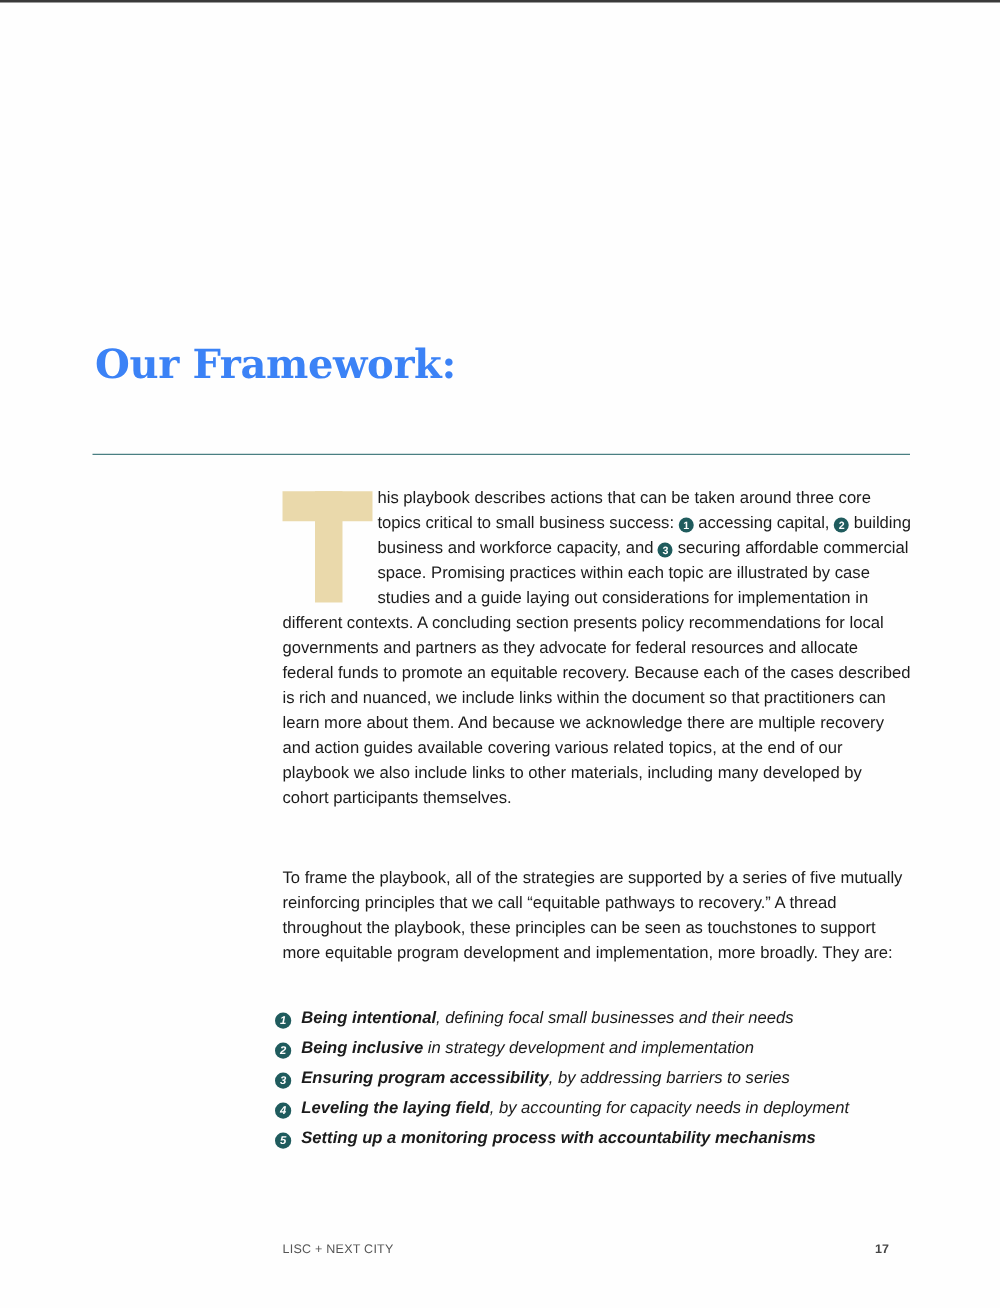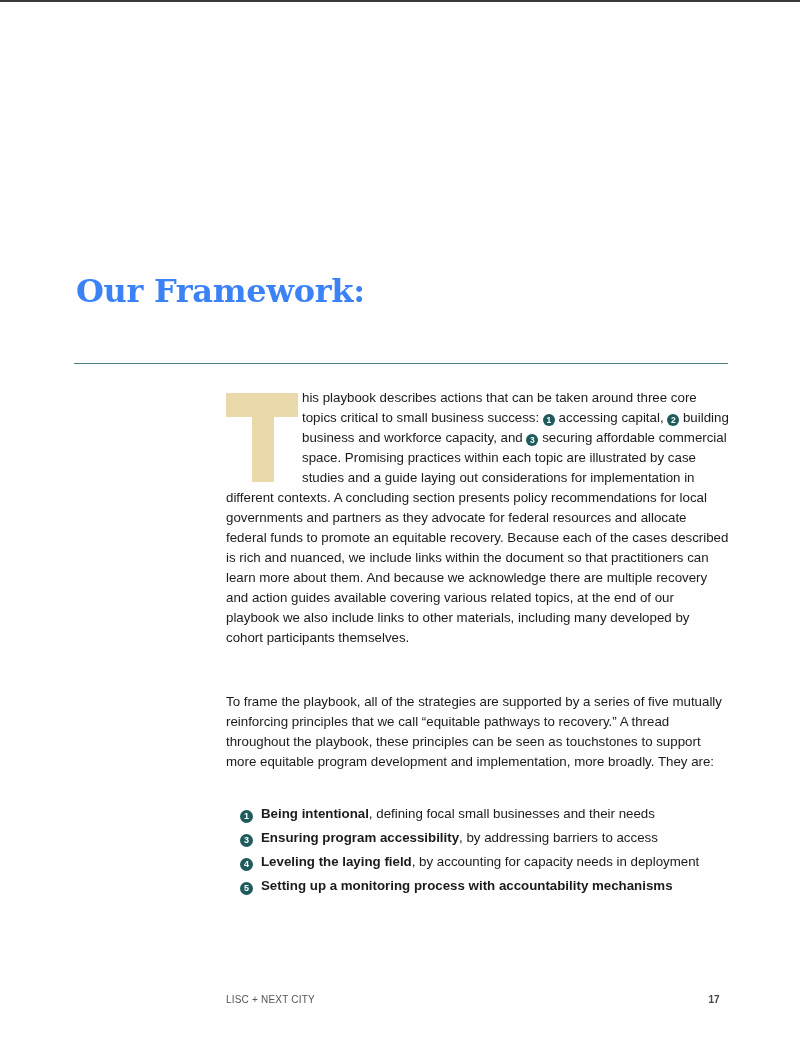--- a/index.html
+++ b/index.html
@@ -26,30 +26,30 @@
     float: left; width: 76px; height: 100px; position: relative; margin-right: 0;
   }
   .dropcap .bar { position: absolute; left: 0; top: 5px; width: 72px; height: 24px; background: #ead9ab; }
   .dropcap .stem { position: absolute; left: 26px; top: 5px; width: 22px; height: 89px; background: #ead9ab; }
   .num {
     display: inline-block; width: 12px; height: 12px; border-radius: 50%;
     background: #1f5b5d; color: #fff; font-size: 8.5px; font-weight: bold;
     line-height: 12px; text-align: center; vertical-align: -1px;
   }
   .p2 { top: 692px; }
-  .principles { position: absolute; left: 240px; top: 802px; width: 520px; margin: 0; padding: 0; list-style: none; }
+  .principles { position: absolute; left: 220px; top: 802px; width: 520px; margin: 0; padding: 0; list-style: none; font-style: italic; }
   .principles li { font-size: 13.3px; line-height: 24px; height: 24px; white-space: nowrap; color: #1b1b1b; }
   .principles .num { width: 13px; height: 13px; line-height: 13px; font-size: 9px; margin-right: 8px; vertical-align: -1px; }
   .principles b { font-weight: bold; }
   .footer-left {
     position: absolute; left: 226px; top: 994px;
     font-size: 10px; font-weight: normal; color: #555; letter-spacing: 0.2px;
   }
   .footer-right {
-    position: absolute; left: 700px; width: 28px; text-align: center; top: 994px;
+    position: absolute; left: 700px; width: 28px; text-align: left; top: 994px;
     font-size: 10px; font-weight: bold; color: #444;
   }
 </style>
 </head>
 <body>
 
 <div class="top-border"></div>
 
 <h1 class="title">
   <span>Our Framework:</span>
@@ -65,19 +65,20 @@
   <span>his playbook describes actions that can be taken around three core topics critical to small business success:</span>
   <span class="num">1</span><span> accessing capital,</span>
   <span class="num">2</span><span> building business and workforce capacity, and</span>
   <span class="num">3</span><span> securing affordable commercial space. Promising practices within each topic are illustrated by case studies and a guide laying out considerations for implementation in different contexts. A concluding section presents policy recommendations for local governments and partners as they advocate for federal resources and allocate federal funds to promote an equitable recovery. Because each of the cases described is rich and nuanced, we include links within the document so that practitioners can learn more about them. And because we acknowledge there are multiple recovery and action guides available covering various related topics, at the end of our playbook we also include links to other materials, including many developed by cohort participants themselves.</span>
 </div>
 
 <div class="body-text p2">To frame the playbook, all of the strategies are supported by a series of five mutually reinforcing principles that we call “equitable pathways to recovery.” A thread throughout the playbook, these principles can be seen as touchstones to support more equitable program development and implementation, more broadly. They are:</div>
 
 <ul class="principles">
   <li><span class="num">1</span><b>Being intentional</b><span>, defining focal small businesses and their needs</span></li>
-  <li><span class="num">3</span><b>Ensuring program accessibility</b><span>, by addressing barriers to access</span></li>
+  <li><span class="num">2</span><b>Being inclusive</b><span> in strategy development and implementation</span></li>
+  <li><span class="num">3</span><b>Ensuring program accessibility</b><span>, by addressing barriers to series</span></li>
   <li><span class="num">4</span><b>Leveling the laying field</b><span>, by accounting for capacity needs in deployment</span></li>
   <li><span class="num">5</span><b>Setting up a monitoring process with accountability mechanisms</b><span></span></li>
 </ul>
 
 <div class="footer-left">LISC + NEXT CITY</div>
 <div class="footer-right">17</div>
 
 </body></html>

